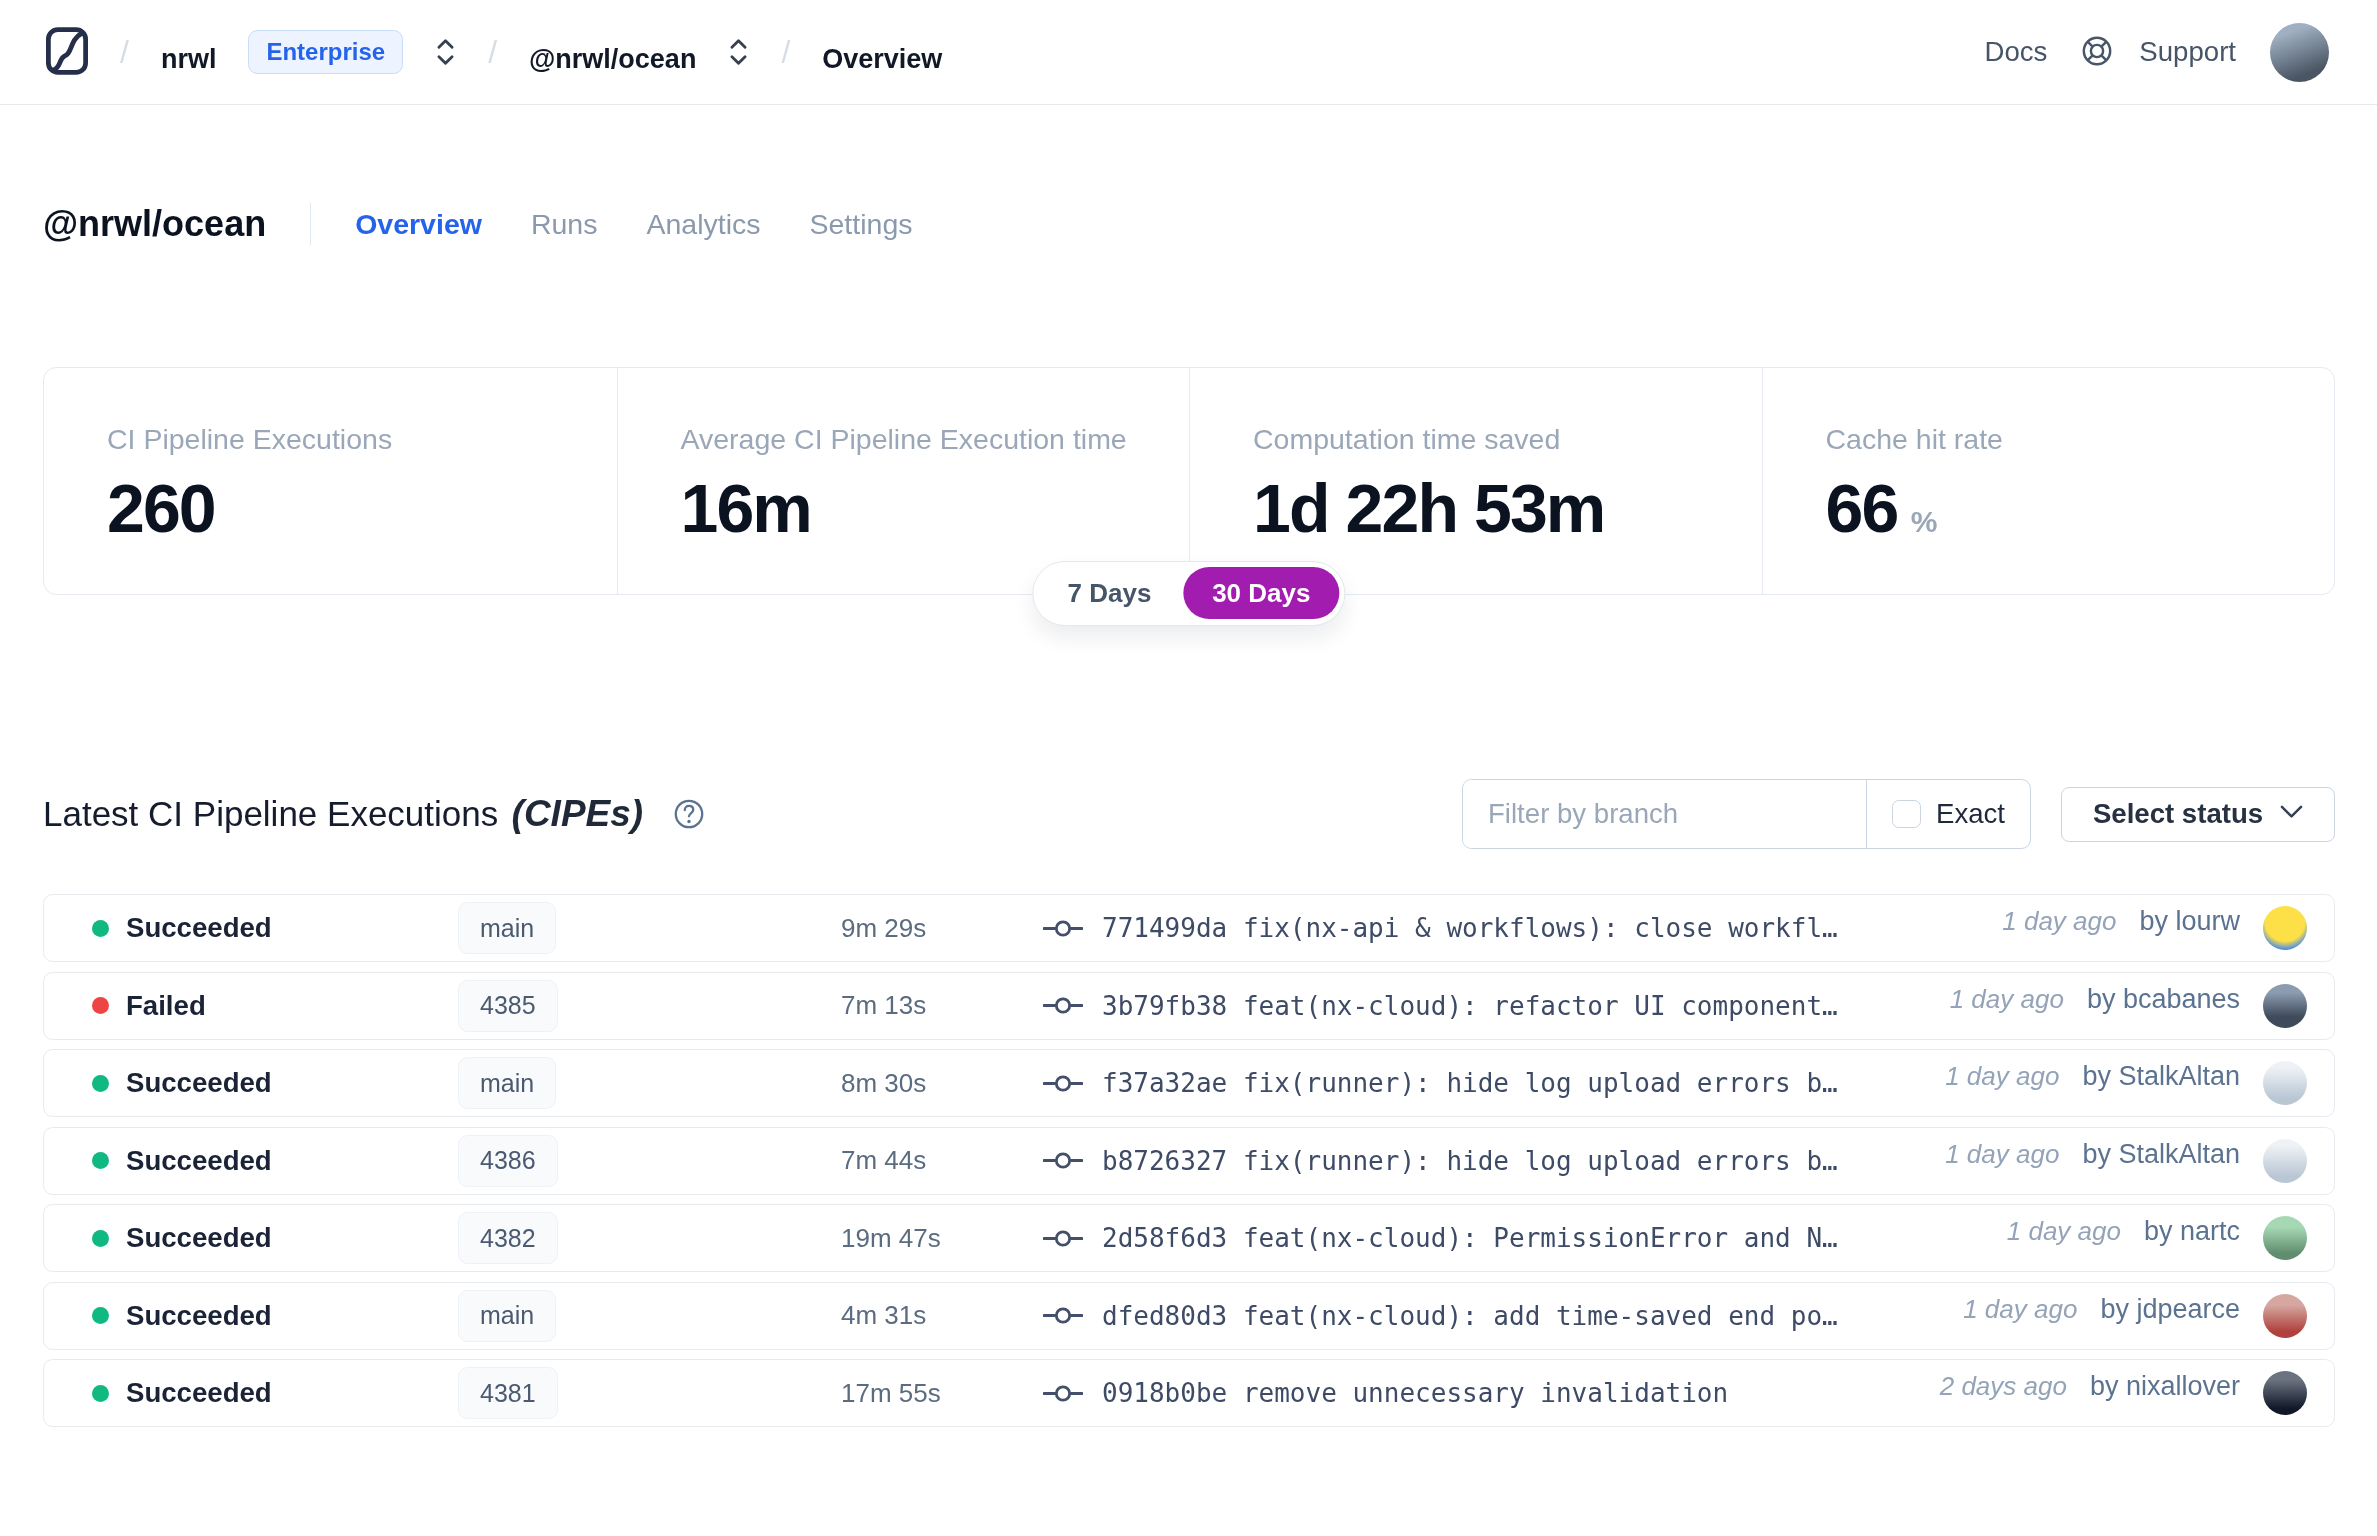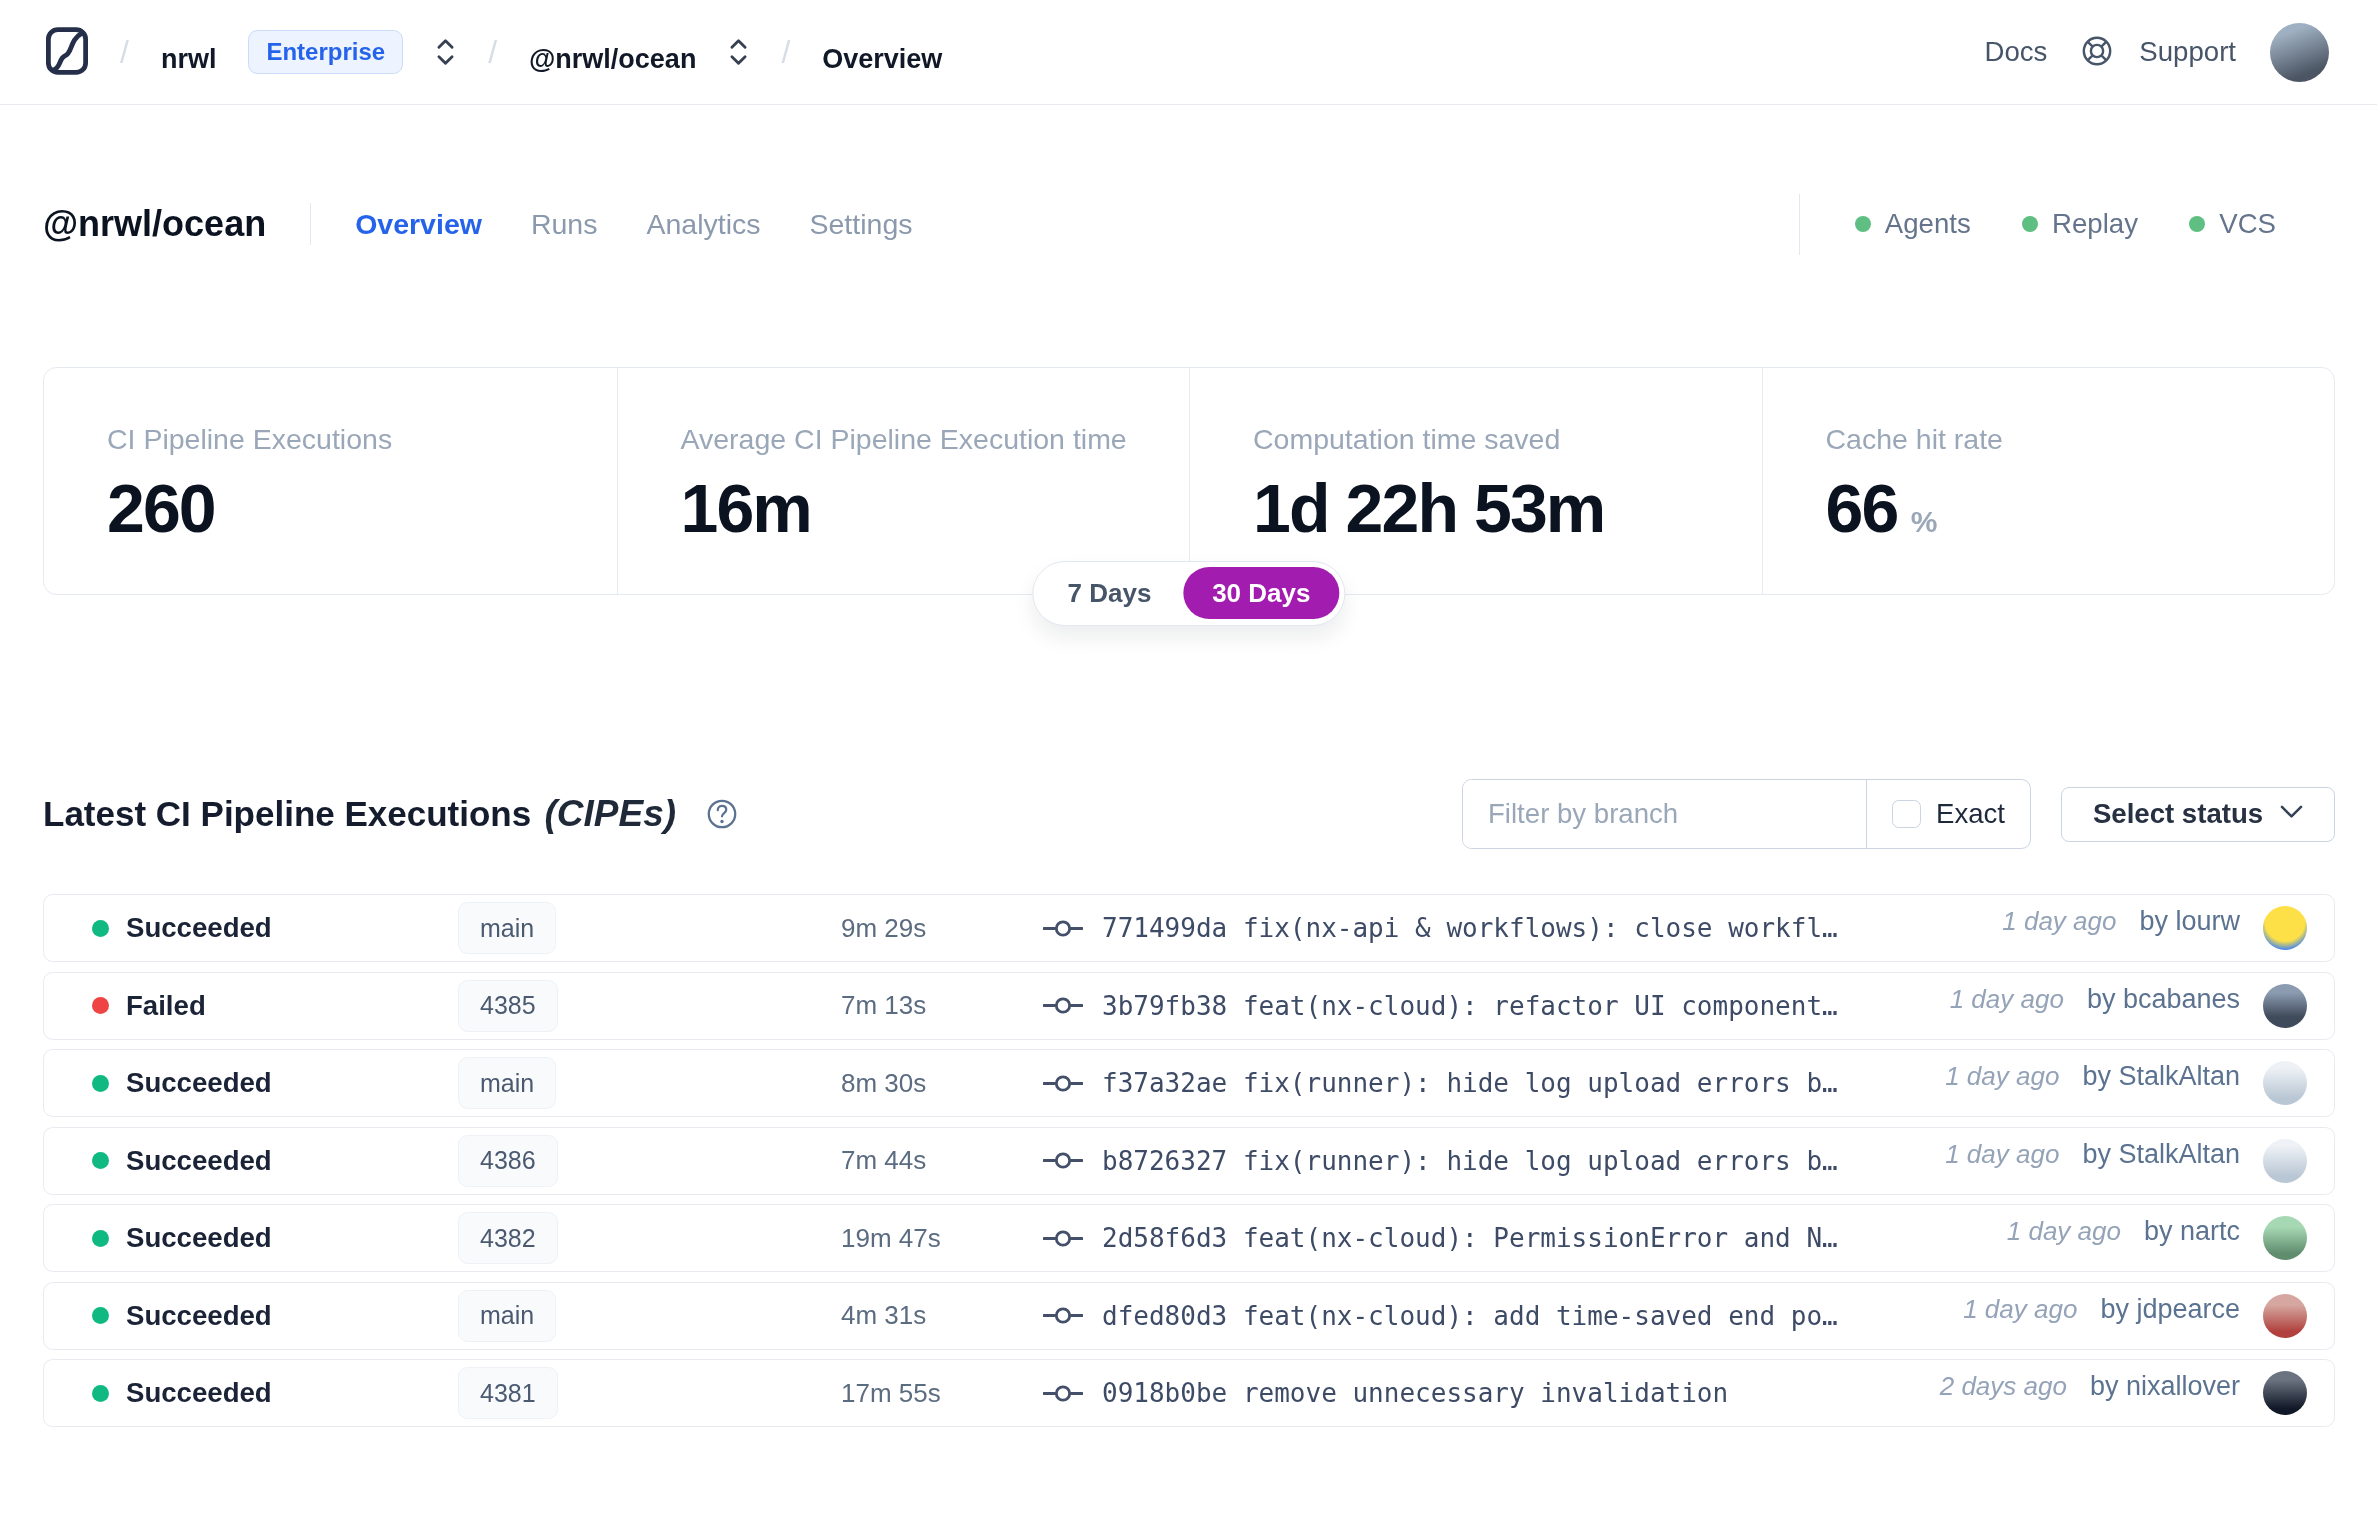--- a/index.html
+++ b/index.html
@@ -45,21 +45,21 @@
   .stat-unit { font-size:30px; font-weight:600; color:#9aa7b8; letter-spacing:0; }
   .range-toggle { position:absolute; left:50%; bottom:-31px; transform:translateX(-50%);
     background:#fff; border:1px solid #e2e8f0; border-radius:950px; padding:5.7px;
     display:flex; gap:3.8px; box-shadow:0 11.4px 21px rgba(15,23,42,.08); }
   .range-opt { padding:10.5px 28.5px; font-size:26px; font-weight:600; color:#475569;
     border-radius:950px; cursor:pointer; white-space:nowrap; }
   .range-opt.active { background:#a21caf; color:#fff; font-weight:700; }
 
   
   .cipe-header { display:flex; align-items:center; margin:184px 43px 0; height:70px; }
-  .cipe-title { font-size:35px; font-weight:700; color:#141c2e; }
+  .cipe-title { font-size:35px; font-weight:400; color:#141c2e; }
   .cipe-suffix { font-style:italic; font-size:37px; font-weight:600; color:#1f2937; margin-left:13.3px; }
   .help-icon { margin-left:28.5px; display:inline-flex; }
   .cipe-controls { margin-left:auto; display:flex; align-items:center; gap:30px; }
   .filter-group { display:flex; align-items:center; width:569px; height:70px;
     border:1px solid #cbd5e1; border-radius:9.5px; background:#fff; overflow:hidden; }
   .filter-input { border:none; outline:none; flex:1; height:100%; padding:0 25px;
     font-size:27.6px; font-family:"Liberation Sans", sans-serif; color:#1e293b; min-width:0; }
   .filter-input::placeholder { color:#9aa7b8; }
   .filter-sep { width:1px; align-self:stretch; background:#cbd5e1; }
   .exact-wrap { display:flex; align-items:center; gap:15px; padding:0 25px; }
@@ -143,40 +143,20 @@
   <nav class="tabs">
 
       <span class="tab active">Overview</span>
 
       <span class="tab">Runs</span>
 
       <span class="tab">Analytics</span>
 
       <span class="tab">Settings</span>
     </nav>
-  <div class="features">
-    <span class="features-divider"></span>
-    <span class="features-list" style="display:flex; gap:51px;">
-
-        <span class="feature">
-          <span class="feature-dot" style="background: rgb(95, 191, 130);"></span>
-          <span class="feature-label">Agents</span>
-        </span>
-
-        <span class="feature">
-          <span class="feature-dot" style="background: rgb(95, 191, 130);"></span>
-          <span class="feature-label">Replay</span>
-        </span>
-
-        <span class="feature">
-          <span class="feature-dot" style="background: rgb(95, 191, 130);"></span>
-          <span class="feature-label">VCS</span>
-        </span>
-      </span>
-  </div>
 </section>
 
 <section class="stats-wrap">
   <div class="stats">
 
       <div class="stat-card">
         <div class="stat-label">CI Pipeline Executions</div>
         <div class="stat-value">
           <span>260</span>
           <span class="stat-unit"></span>

